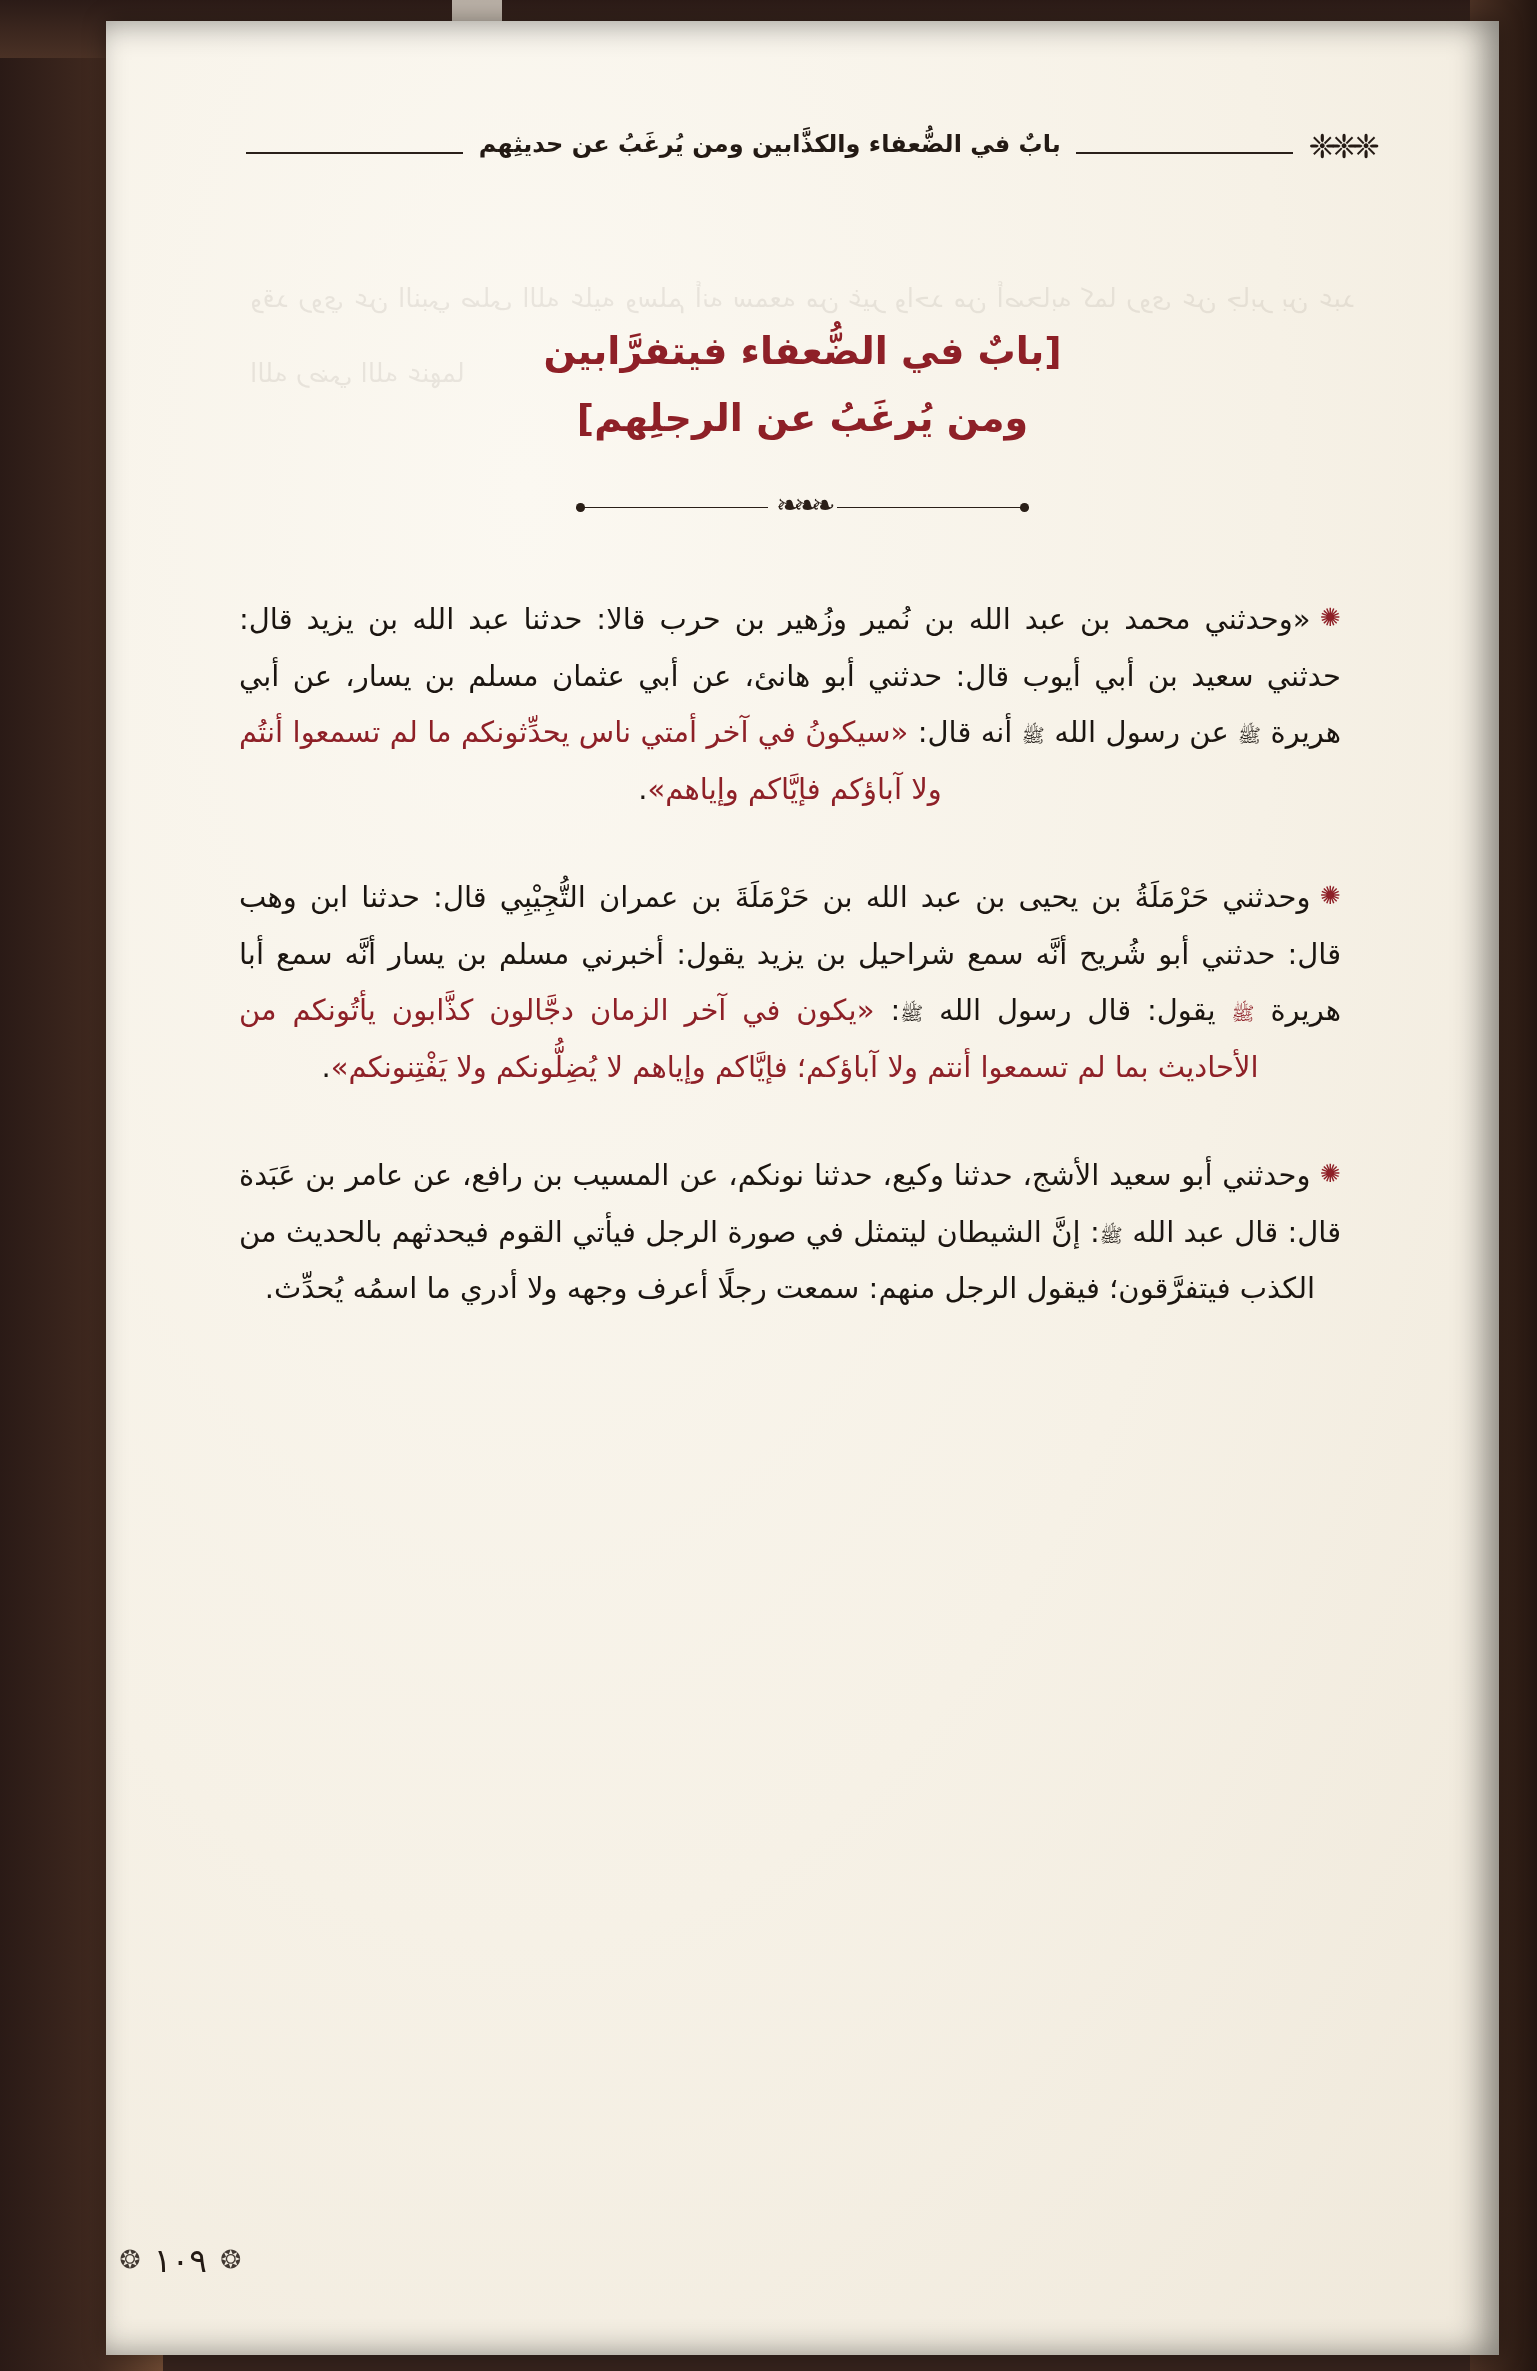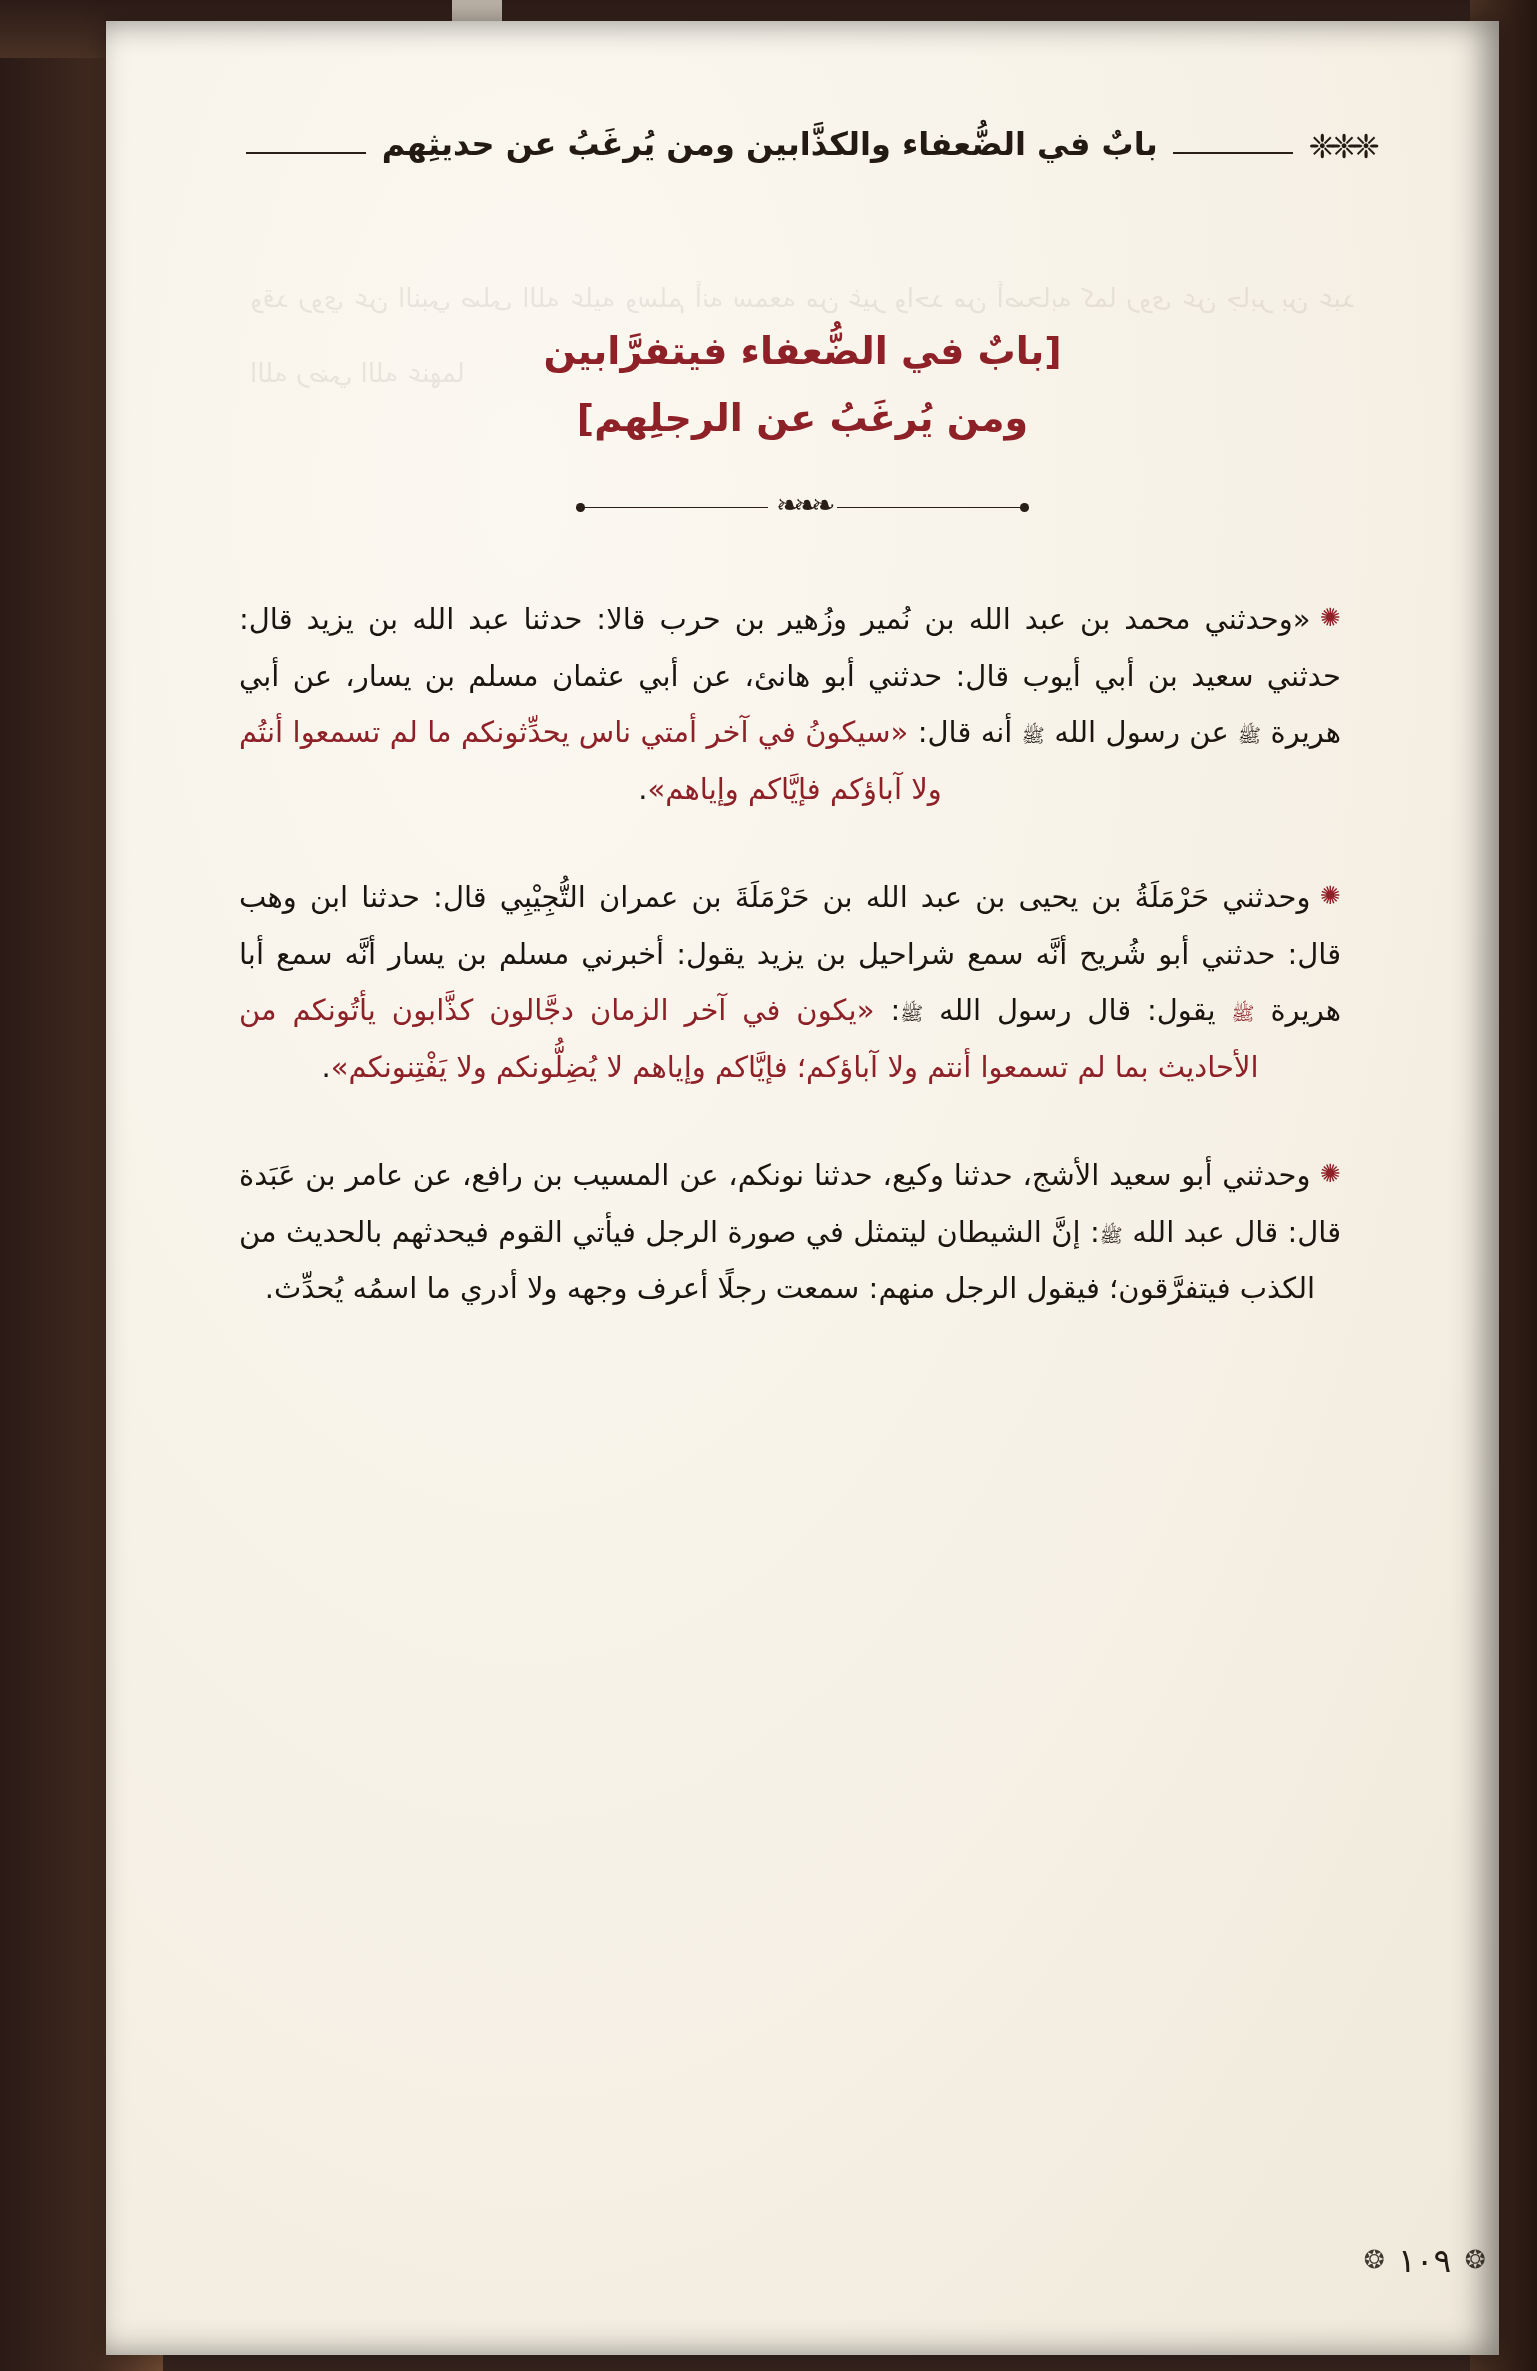--- a/index.html
+++ b/index.html
@@ -84,21 +84,21 @@
   }
 
   
   .runhead {
     display: flex;
     align-items: center;
     gap: 0;
     height: 61px;
   }
   .runhead .rh-text {
-    font-size: 32px;
+    font-size: 24px;
     color: #231a14;
     white-space: nowrap;
     font-weight: 600;
     letter-spacing: 0;
     text-align: center;
   }
   .rh-rule {
     flex: 1 1 auto;
     height: 1.9px;
     background: #2a201a;
@@ -180,21 +180,21 @@
     color: #1b1510;
     letter-spacing: 0;
   }
   .sall.r { color: #8e2027; }
 
   
   .folio {
     position: absolute;
     bottom: 75px;
     left: 0; right: 0;
-    text-align: right;
+    text-align: left;
     color: #231a14;
   }
   .folio .num {
     font-size: 33px;
     letter-spacing: 2.9px;
   }
   .folio .wing {
     font-size: 25px;
     opacity: .85;
     padding: 0 13.4px;

